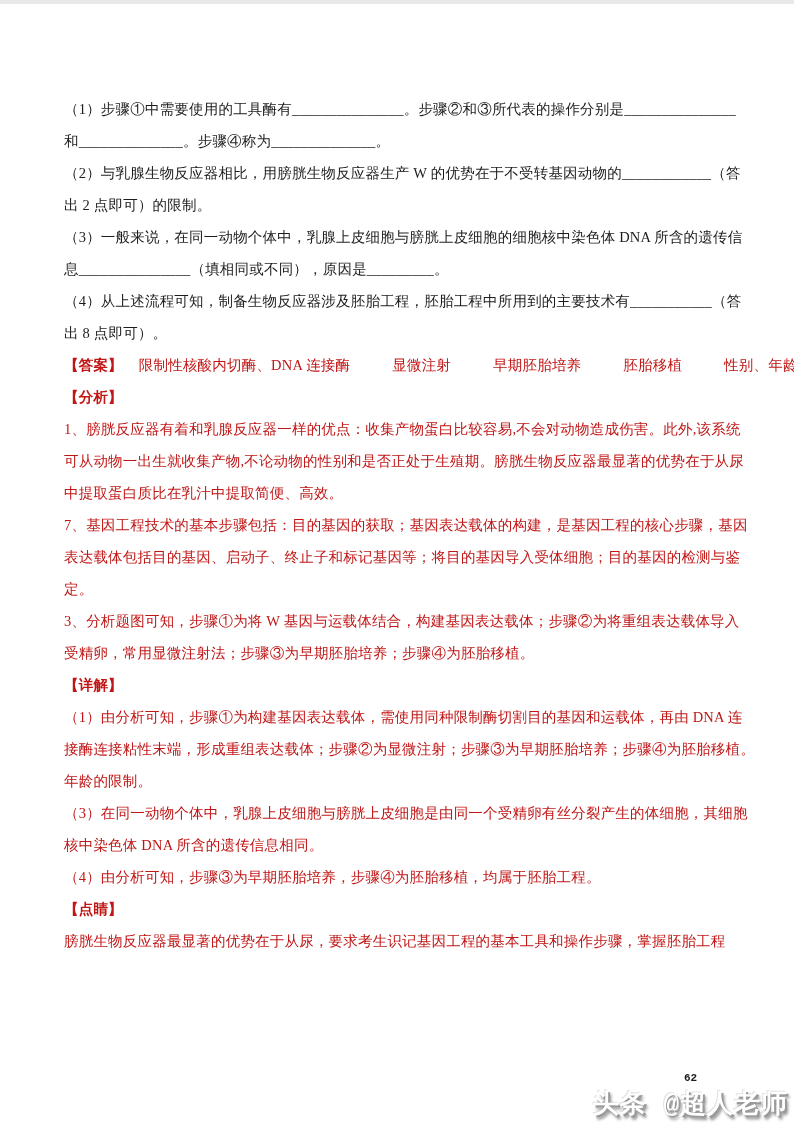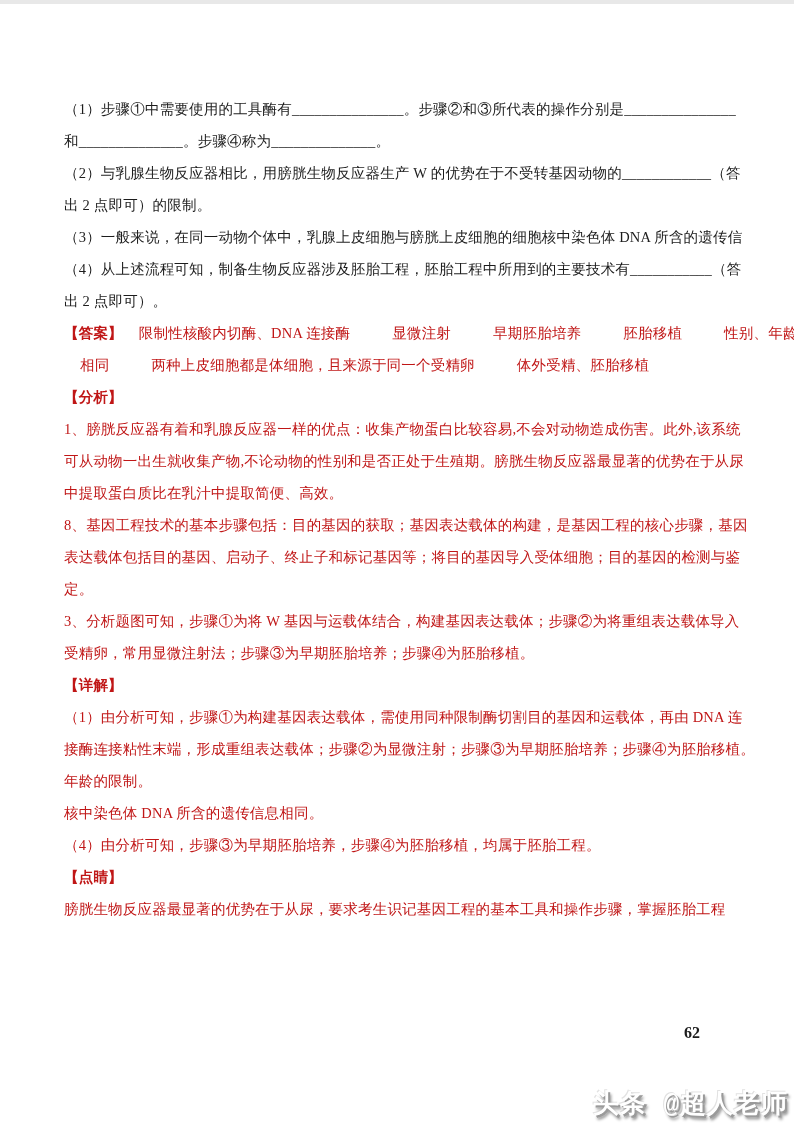--- a/index.html
+++ b/index.html
@@ -27,24 +27,25 @@
     letter-spacing:0.2px;
   }
   .black-text .tline { color:var(--black); }
   .red-text, .red-text .tline { color:var(--red); }
   .label { font-weight:bold; color:var(--red); }
   .ans-items { display:inline; }
   .ans-item { display:inline-block; margin-right:26px;padding-left:16px; }
   .ans-item:last-child { margin-right:0; }
   .page-number {
     position:absolute;
-    left:684px; top:1020px;
+    left:684px; top:1068px;
     font-weight:bold;
-    font-size:16px;
+    font-size:11px;
     color:var(--black);
+    font-family:Liberation Mono, monospace;
   }
   .watermark {
     position:absolute;
     right:6px; top:1082px;
     font-family:Liberation Mono, monospace;
     font-weight:bold;
     font-size:26px;
     color:#ffffff;
     text-shadow: 2px 2px 0 #9a9a9a, 3px 4px 3px #8c8c8c, -1px -1px 0 #e2e2e2;
     letter-spacing:1px;
@@ -55,57 +56,56 @@
 
 <div class="page">
   <div class="content">
 
     <div class="black-text">
         <div class="tline">（1）步骤①中需要使用的工具酶有_______________。步骤②和③所代表的操作分别是_______________</div>
         <div class="tline">和______________。步骤④称为______________。</div>
         <div class="tline">（2）与乳腺生物反应器相比，用膀胱生物反应器生产 W 的优势在于不受转基因动物的____________（答</div>
         <div class="tline">出 2 点即可）的限制。</div>
         <div class="tline">（3）一般来说，在同一动物个体中，乳腺上皮细胞与膀胱上皮细胞的细胞核中染色体 DNA 所含的遗传信</div>
+        <div class="tline">息_______________（填相同或不同），原因是_________。</div>
         <div class="tline">（4）从上述流程可知，制备生物反应器涉及胚胎工程，胚胎工程中所用到的主要技术有___________（答</div>
-        <div class="tline">出 2 点即可）。</div>
+        <div class="tline">出 8 点即可）。</div>
       </div>
 
     <div class="red-text">
       <div class="tline">
         <span class="label">【答案】</span><span class="ans-items"><span class="ans-item">限制性核酸内切酶、DNA 连接酶</span><span class="ans-item">显微注射</span><span class="ans-item">早期胚胎培养</span><span class="ans-item">胚胎移植</span><span class="ans-item">性别、年龄</span></span>
-      </div>
-      <div class="tline">
-        <span class="ans-items"><span class="ans-item">相同</span><span class="ans-item">两种上皮细胞都是体细胞，且来源于同一个受精卵</span><span class="ans-item">体外受精、胚胎移植</span></span>
       </div>
     </div>
 
     <div class="red-text">
       <div class="tline">
         <span class="label">【分析】</span>
       </div>
       <div>
           <div class="tline">1、膀胱反应器有着和乳腺反应器一样的优点：收集产物蛋白比较容易,不会对动物造成伤害。此外,该系统</div>
           <div class="tline">可从动物一出生就收集产物,不论动物的性别和是否正处于生殖期。膀胱生物反应器最显著的优势在于从尿</div>
           <div class="tline">中提取蛋白质比在乳汁中提取简便、高效。</div>
-          <div class="tline">8、基因工程技术的基本步骤包括：目的基因的获取；基因表达载体的构建，是基因工程的核心步骤，基因</div>
+          <div class="tline">7、基因工程技术的基本步骤包括：目的基因的获取；基因表达载体的构建，是基因工程的核心步骤，基因</div>
           <div class="tline">表达载体包括目的基因、启动子、终止子和标记基因等；将目的基因导入受体细胞；目的基因的检测与鉴</div>
           <div class="tline">定。</div>
           <div class="tline">3、分析题图可知，步骤①为将 W 基因与运载体结合，构建基因表达载体；步骤②为将重组表达载体导入</div>
           <div class="tline">受精卵，常用显微注射法；步骤③为早期胚胎培养；步骤④为胚胎移植。</div>
         </div>
     </div>
 
     <div class="red-text">
       <div class="tline">
         <span class="label">【详解】</span>
       </div>
       <div>
           <div class="tline">（1）由分析可知，步骤①为构建基因表达载体，需使用同种限制酶切割目的基因和运载体，再由 DNA 连</div>
           <div class="tline">接酶连接粘性末端，形成重组表达载体；步骤②为显微注射；步骤③为早期胚胎培养；步骤④为胚胎移植。</div>
           <div class="tline">年龄的限制。</div>
+          <div class="tline">（3）在同一动物个体中，乳腺上皮细胞与膀胱上皮细胞是由同一个受精卵有丝分裂产生的体细胞，其细胞</div>
           <div class="tline">核中染色体 DNA 所含的遗传信息相同。</div>
           <div class="tline">（4）由分析可知，步骤③为早期胚胎培养，步骤④为胚胎移植，均属于胚胎工程。</div>
         </div>
     </div>
 
     <div class="red-text">
       <div class="tline">
         <span class="label">【点睛】</span>
       </div>
       <div>

